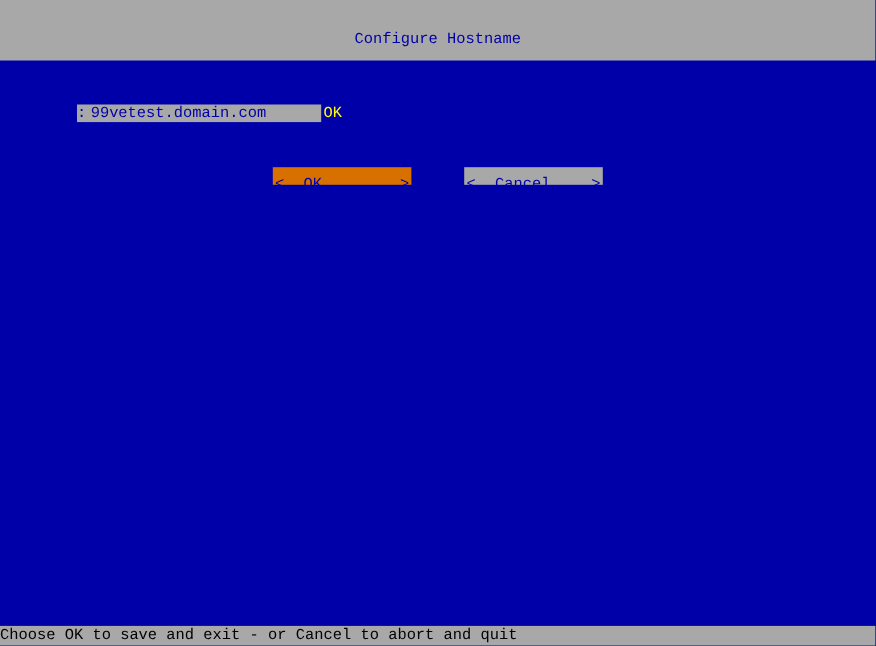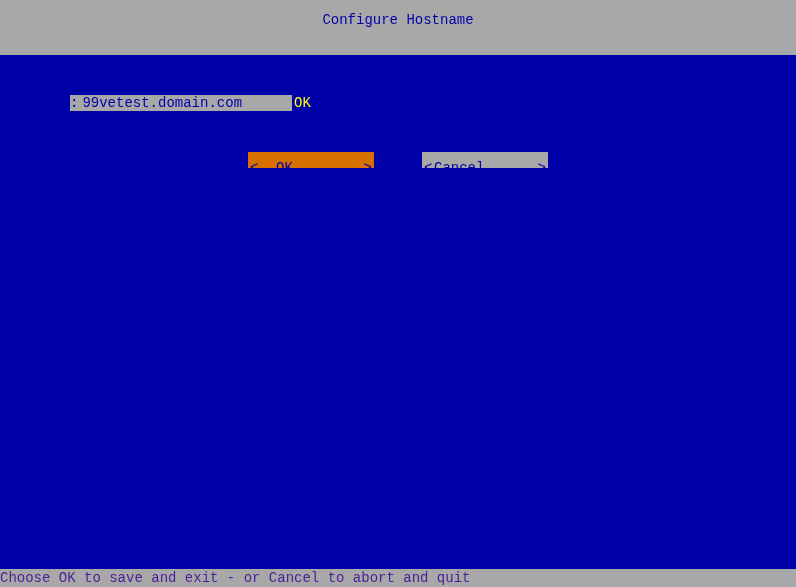--- a/index.html
+++ b/index.html
@@ -21,20 +21,21 @@
       height: 55px;
       width: 100%;
       display: flex;
       align-items: flex-start;
       justify-content: center;
       padding-top: 12px;
     }
     .header-title {
       color: #0000a8;
       font-weight: normal;
+      margin-top: 16px;
     }
     .form-row {
       position: absolute;
       top: 95px;
       left: 0;
       width: 100%;
       display: flex;
       align-items: center;
       height: 16px;
     }
@@ -118,31 +119,31 @@
       left: 0;
       right: 0;
       text-align: center;
     }
     .btn-ok .btn-text {
       left: 28px;
       text-align: left;
       right: auto;
     }
     .btn-cancel .btn-text {
-      left: 12px;
+      left: 28px;
       text-align: left;
       right: auto;
     }
     .footer {
       position: absolute;
       bottom: 0;
       left: 0;
       width: 100%;
       background-color: #a8a8a8;
-      color: #4c1d95;
+      color: #000000;
       height: 18px;
       line-height: 18px;
       padding-left: 0;
     }
   </style>
 </head>
 <body>
 
 <div class="header">
   <span class="header-title">Configure Hostname</span>

